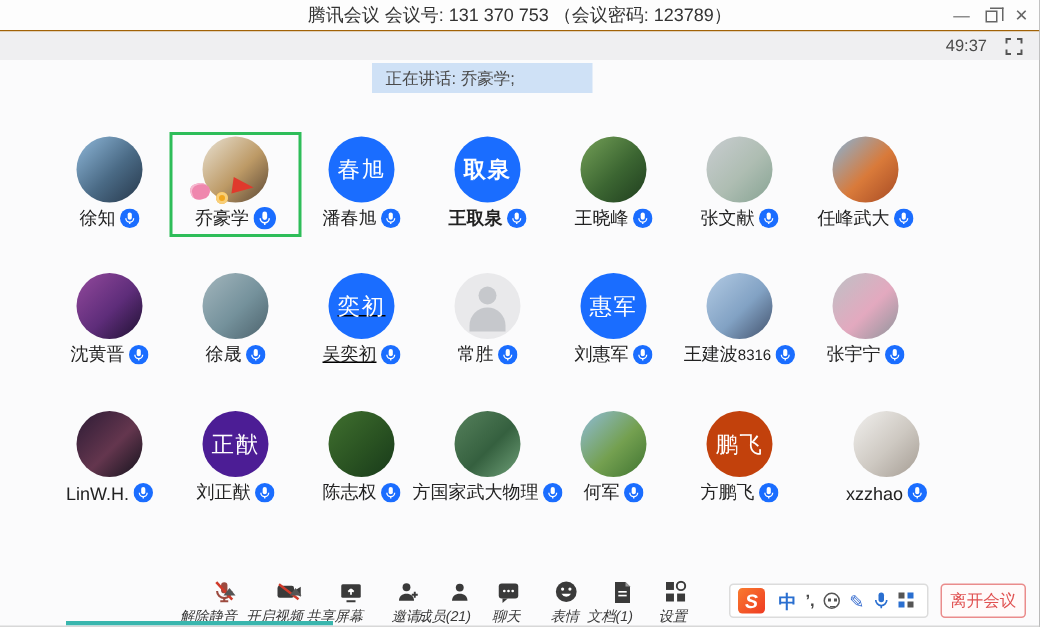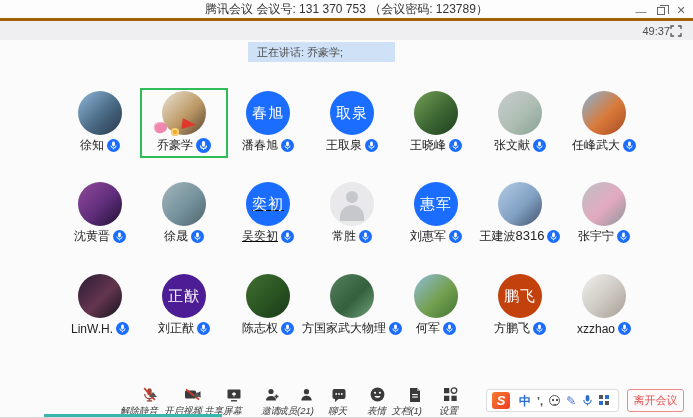--- a/index.html
+++ b/index.html
@@ -1,47 +1,47 @@
 <!DOCTYPE html>
 <html><head>
 <meta charset="utf-8">
 <style>
   html,body{margin:0;padding:0;background:#888;}
   *{box-sizing:border-box;}
   .screen{position:relative;width:693px;height:418px;background:#fbfbfc;overflow:hidden;
           font-family:"Liberation Sans","DejaVu Sans",sans-serif;border-bottom:1px solid #d8d8d8;}
   
   .titlebar{position:absolute;left:0;top:0;width:693px;height:21px;background:#fdfdfd;
-            border-bottom:3px solid #a16207;display:flex;align-items:center;justify-content:center;}
+            border-bottom:1px solid #a16207;display:flex;align-items:center;justify-content:center;}
   .titlebar .title{font-size:12px;color:#333;}
   .win-controls{position:absolute;right:2px;top:0;height:21px;display:flex;align-items:center;}
   .win-btn{width:20px;height:21px;display:flex;align-items:center;justify-content:center;color:#666;
            font-size:11px;cursor:default;}
   .restore-box{width:8px;height:8px;border:1px solid #666;position:relative;}
   .restore-box:before{content:"";position:absolute;left:2px;top:-3px;width:8px;height:8px;
            border:1px solid #666;border-left:none;border-bottom:none;}
   
   .substrip{position:absolute;left:0;top:21px;width:693px;height:19px;background:#efeff1;
             display:flex;align-items:center;justify-content:flex-end;}
-  .elapsed{font-size:11px;color:#4a4a4a;}
+  .elapsed{font-size:11px;color:#4a4a4a;margin-right:12px;}
   .fs-icon{margin-right:11px;display:inline-block;line-height:0;}
   
   .banner{position:absolute;left:248px;top:42px;width:147px;height:20px;background:#cfe1f6;
           font-size:11px;color:#4a4a4a;display:flex;align-items:center;padding-left:9px;}
   
-  .tile{position:absolute;width:84px;display:flex;flex-direction:column;align-items:center;margin-left:27px;}
+  .tile{position:absolute;width:84px;display:flex;flex-direction:column;align-items:center;}
   .avatar{width:44px;height:44px;border-radius:50%;overflow:hidden;position:relative;flex:none;}
   .avatar.initials{display:flex;align-items:center;justify-content:center;
           color:#fff;font-size:15px;letter-spacing:1px;}
   .avatar.placeholder{background:#e9e9eb;}
   .ph-head{position:absolute;left:16px;top:9px;width:12px;height:12px;border-radius:50%;background:#c6c8cc;}
   .ph-body{position:absolute;left:10px;top:23px;width:24px;height:16px;border-radius:12px 12px 0 0;background:#c6c8cc;}
   .name-row{margin-top:3px;height:15px;display:flex;align-items:center;justify-content:center;white-space:nowrap;}
   .pname{font-size:12px;color:#222;}
-  .psuffix{font-size:13px;color:#222;align-self:flex-end;margin-bottom:1px;}
+  .psuffix{font-size:10px;color:#222;align-self:flex-end;margin-bottom:1px;}
   .mic-badge{width:13px;height:13px;margin-left:3px;flex:none;line-height:0;}
   .mic-badge.big{width:15px;height:15px;}
   .sel-border{position:absolute;left:-2px;top:-3px;width:88px;height:70px;border:2px solid #2ebd59;pointer-events:none;}
   
   .stk-clap{position:absolute;left:12px;top:31px;width:13px;height:11px;background:#ef87ae;
             border-radius:40% 60% 50% 50%;transform:rotate(-14deg);box-shadow:inset 1px 1px 0 #f7b9d0;}
   .stk-dot{position:absolute;left:29px;top:37px;width:8px;height:8px;border-radius:50%;background:#f2a71f;
             box-shadow:inset 0 0 0 2px #f8cf7a;}
   .stk-flag{position:absolute;left:40px;top:28px;width:0;height:0;border-left:14px solid #e0392c;
             border-top:5px solid transparent;border-bottom:6px solid transparent;transform:rotate(8deg);}
@@ -139,21 +139,21 @@
         <div class="name-row">
           <span class="pname">潘春旭</span>
           <span class="mic-badge"><svg width="100%" height="100%" viewBox="0 0 16 16">
               <circle cx="8" cy="8" r="8" fill="#1a6dff"></circle>
               <rect x="6.3" y="3.2" width="3.4" height="6" rx="1.7" fill="#fff"></rect>
               <path d="M4.8 8a3.2 3.2 0 0 0 6.4 0" stroke="#fff" stroke-width="1.1" fill="none"></path>
               <line x1="8" y1="11.3" x2="8" y2="12.8" stroke="#fff" stroke-width="1.1"></line>
             </svg></span>
         </div>
       </div>
-      <div class="tile" style="left: 283px; top: 91px;">
+      <div class="tile" style="left: 283px; top: 91px; font-weight: bold;">
         <div class="avatar initials" style="background: rgb(26, 109, 255);">取泉</div>
         <div class="name-row">
           <span class="pname">王取泉</span>
           <span class="mic-badge"><svg width="100%" height="100%" viewBox="0 0 16 16">
               <circle cx="8" cy="8" r="8" fill="#1a6dff"></circle>
               <rect x="6.3" y="3.2" width="3.4" height="6" rx="1.7" fill="#fff"></rect>
               <path d="M4.8 8a3.2 3.2 0 0 0 6.4 0" stroke="#fff" stroke-width="1.1" fill="none"></path>
               <line x1="8" y1="11.3" x2="8" y2="12.8" stroke="#fff" stroke-width="1.1"></line>
             </svg></span>
         </div>
@@ -347,21 +347,21 @@
         <div class="name-row">
           <span class="pname">方鹏飞</span>
           <span class="mic-badge"><svg width="100%" height="100%" viewBox="0 0 16 16">
               <circle cx="8" cy="8" r="8" fill="#1a6dff"></circle>
               <rect x="6.3" y="3.2" width="3.4" height="6" rx="1.7" fill="#fff"></rect>
               <path d="M4.8 8a3.2 3.2 0 0 0 6.4 0" stroke="#fff" stroke-width="1.1" fill="none"></path>
               <line x1="8" y1="11.3" x2="8" y2="12.8" stroke="#fff" stroke-width="1.1"></line>
             </svg></span>
         </div>
       </div>
-      <div class="tile" style="left: 535px; top: 274px;">
+      <div class="tile" style="left: 549px; top: 274px;">
         <div class="avatar" style="background: linear-gradient(135deg, rgb(241, 240, 238) 0%, rgb(205, 200, 193) 55%, rgb(165, 156, 147) 100%);"></div>
         <div class="name-row">
           <span class="pname">xzzhao</span>
           <span class="mic-badge"><svg width="100%" height="100%" viewBox="0 0 16 16">
               <circle cx="8" cy="8" r="8" fill="#1a6dff"></circle>
               <rect x="6.3" y="3.2" width="3.4" height="6" rx="1.7" fill="#fff"></rect>
               <path d="M4.8 8a3.2 3.2 0 0 0 6.4 0" stroke="#fff" stroke-width="1.1" fill="none"></path>
               <line x1="8" y1="11.3" x2="8" y2="12.8" stroke="#fff" stroke-width="1.1"></line>
             </svg></span>
         </div>

